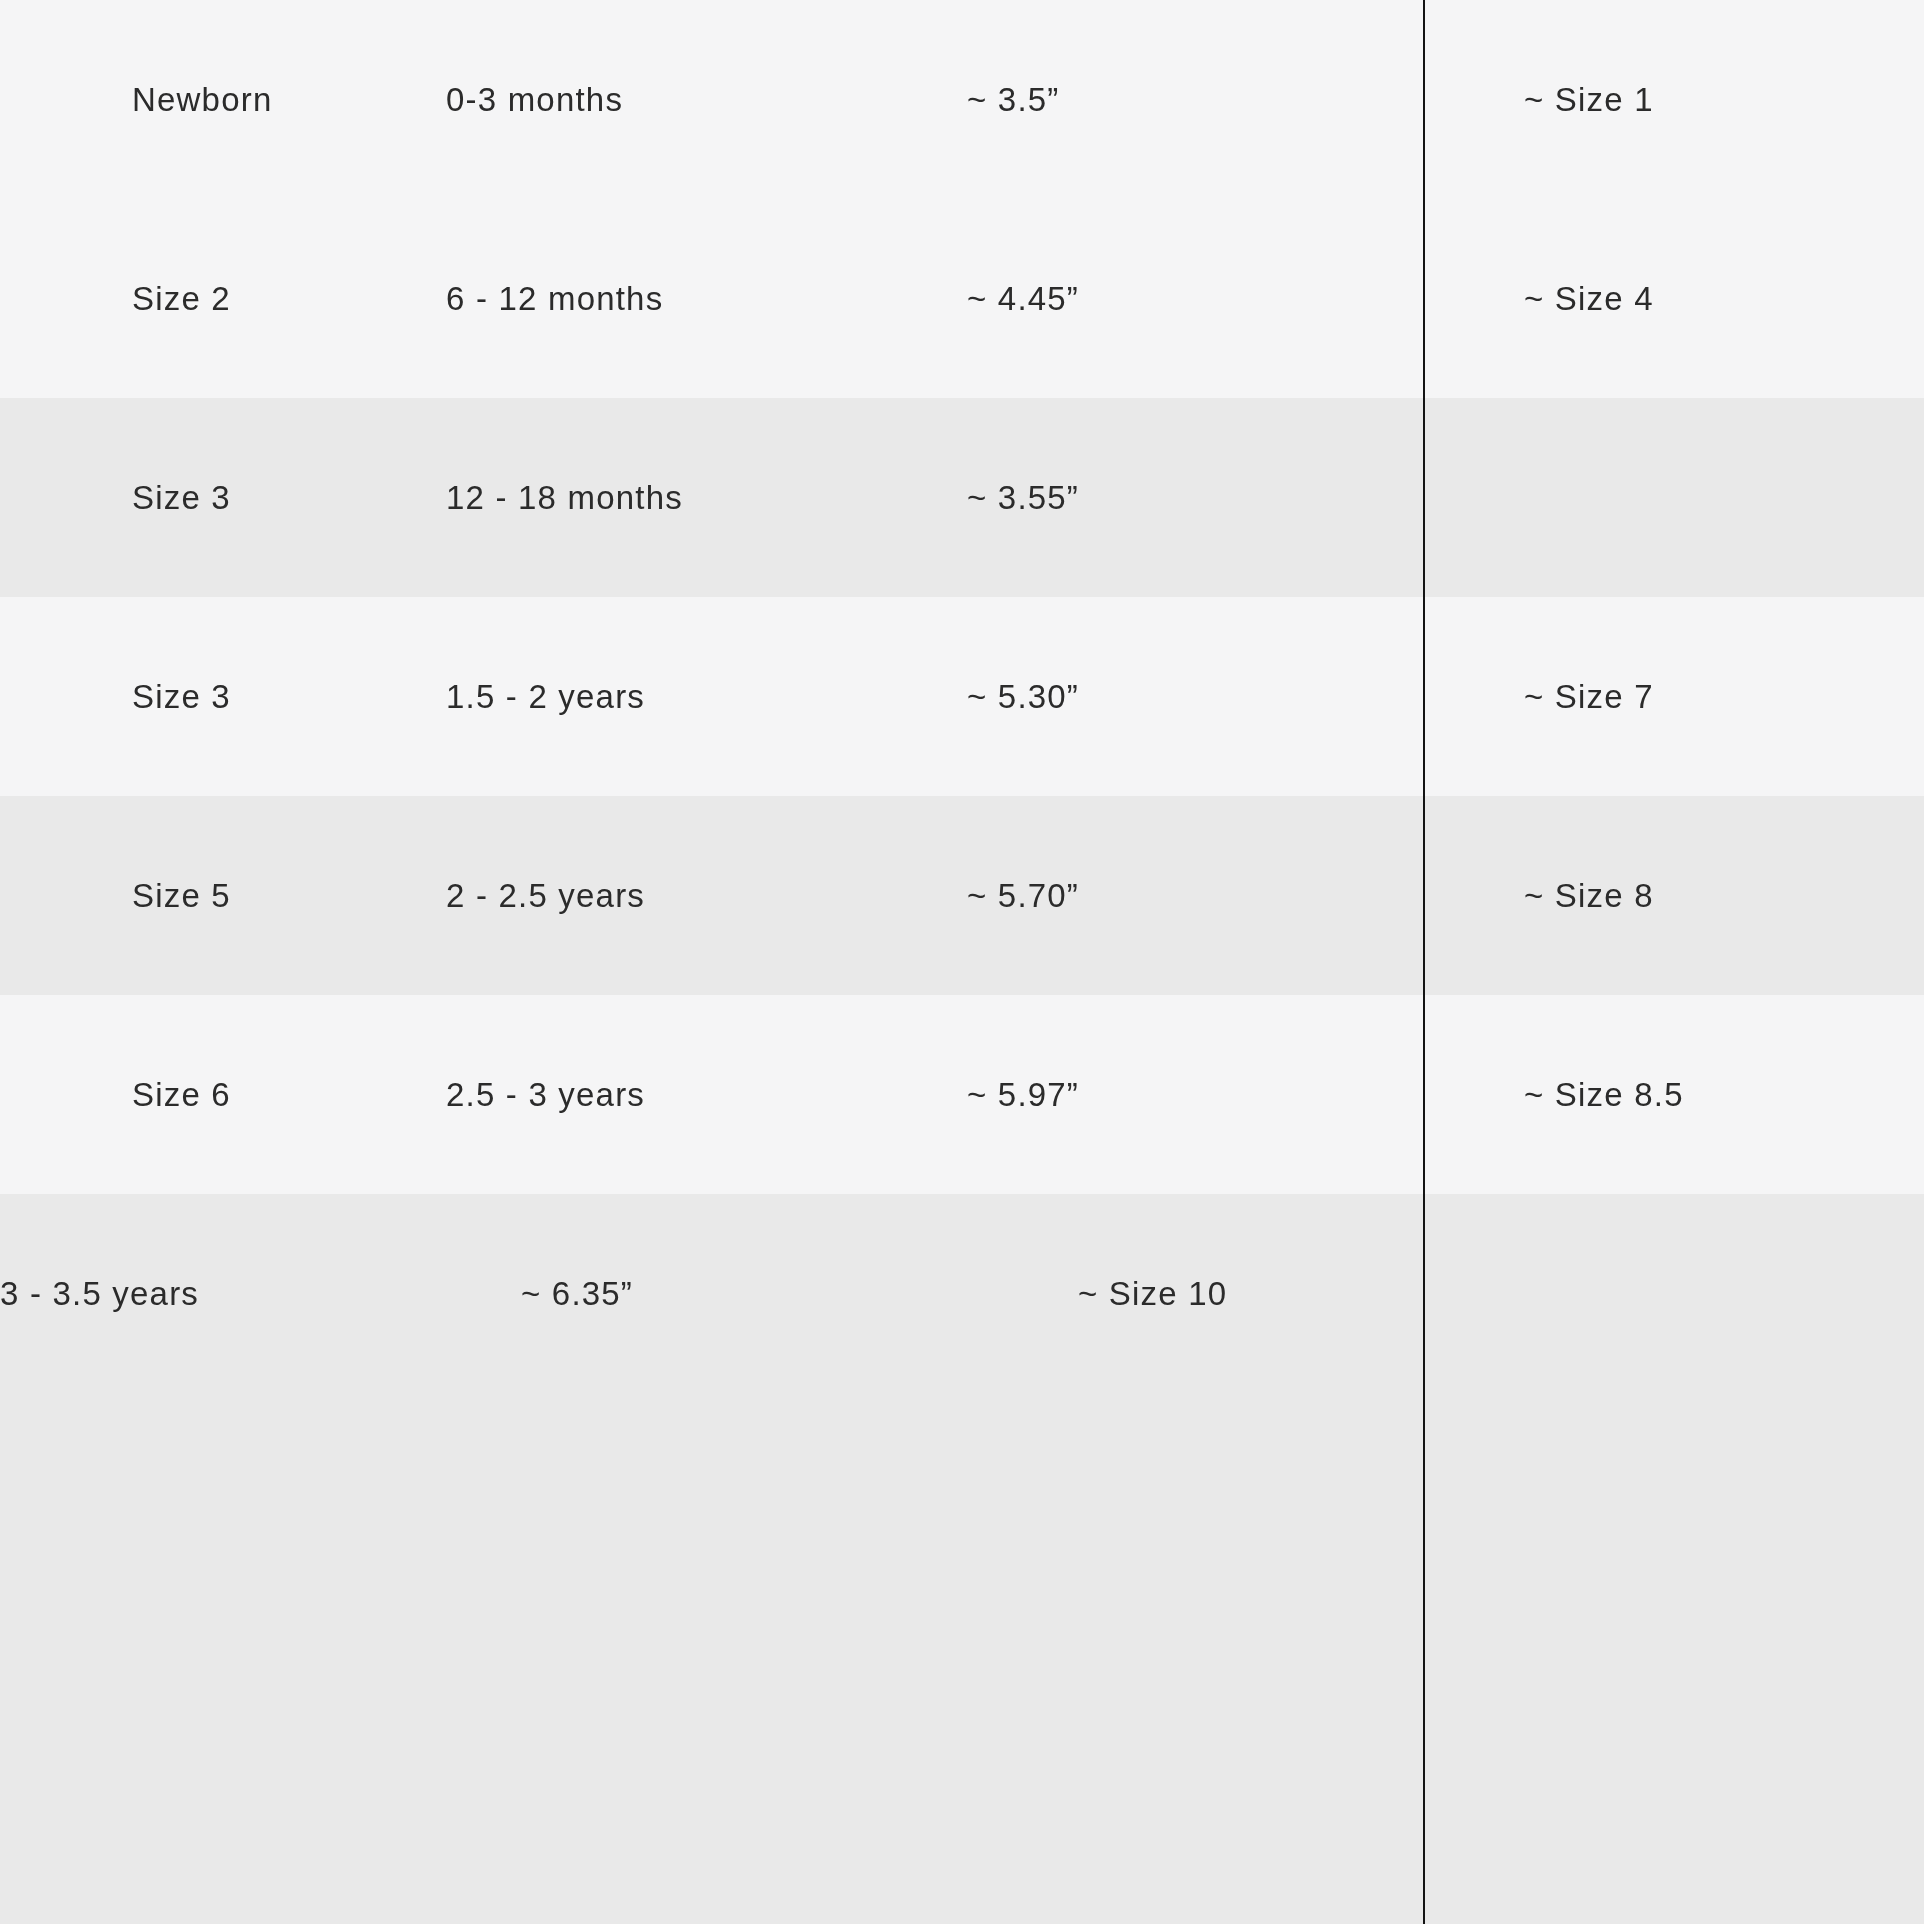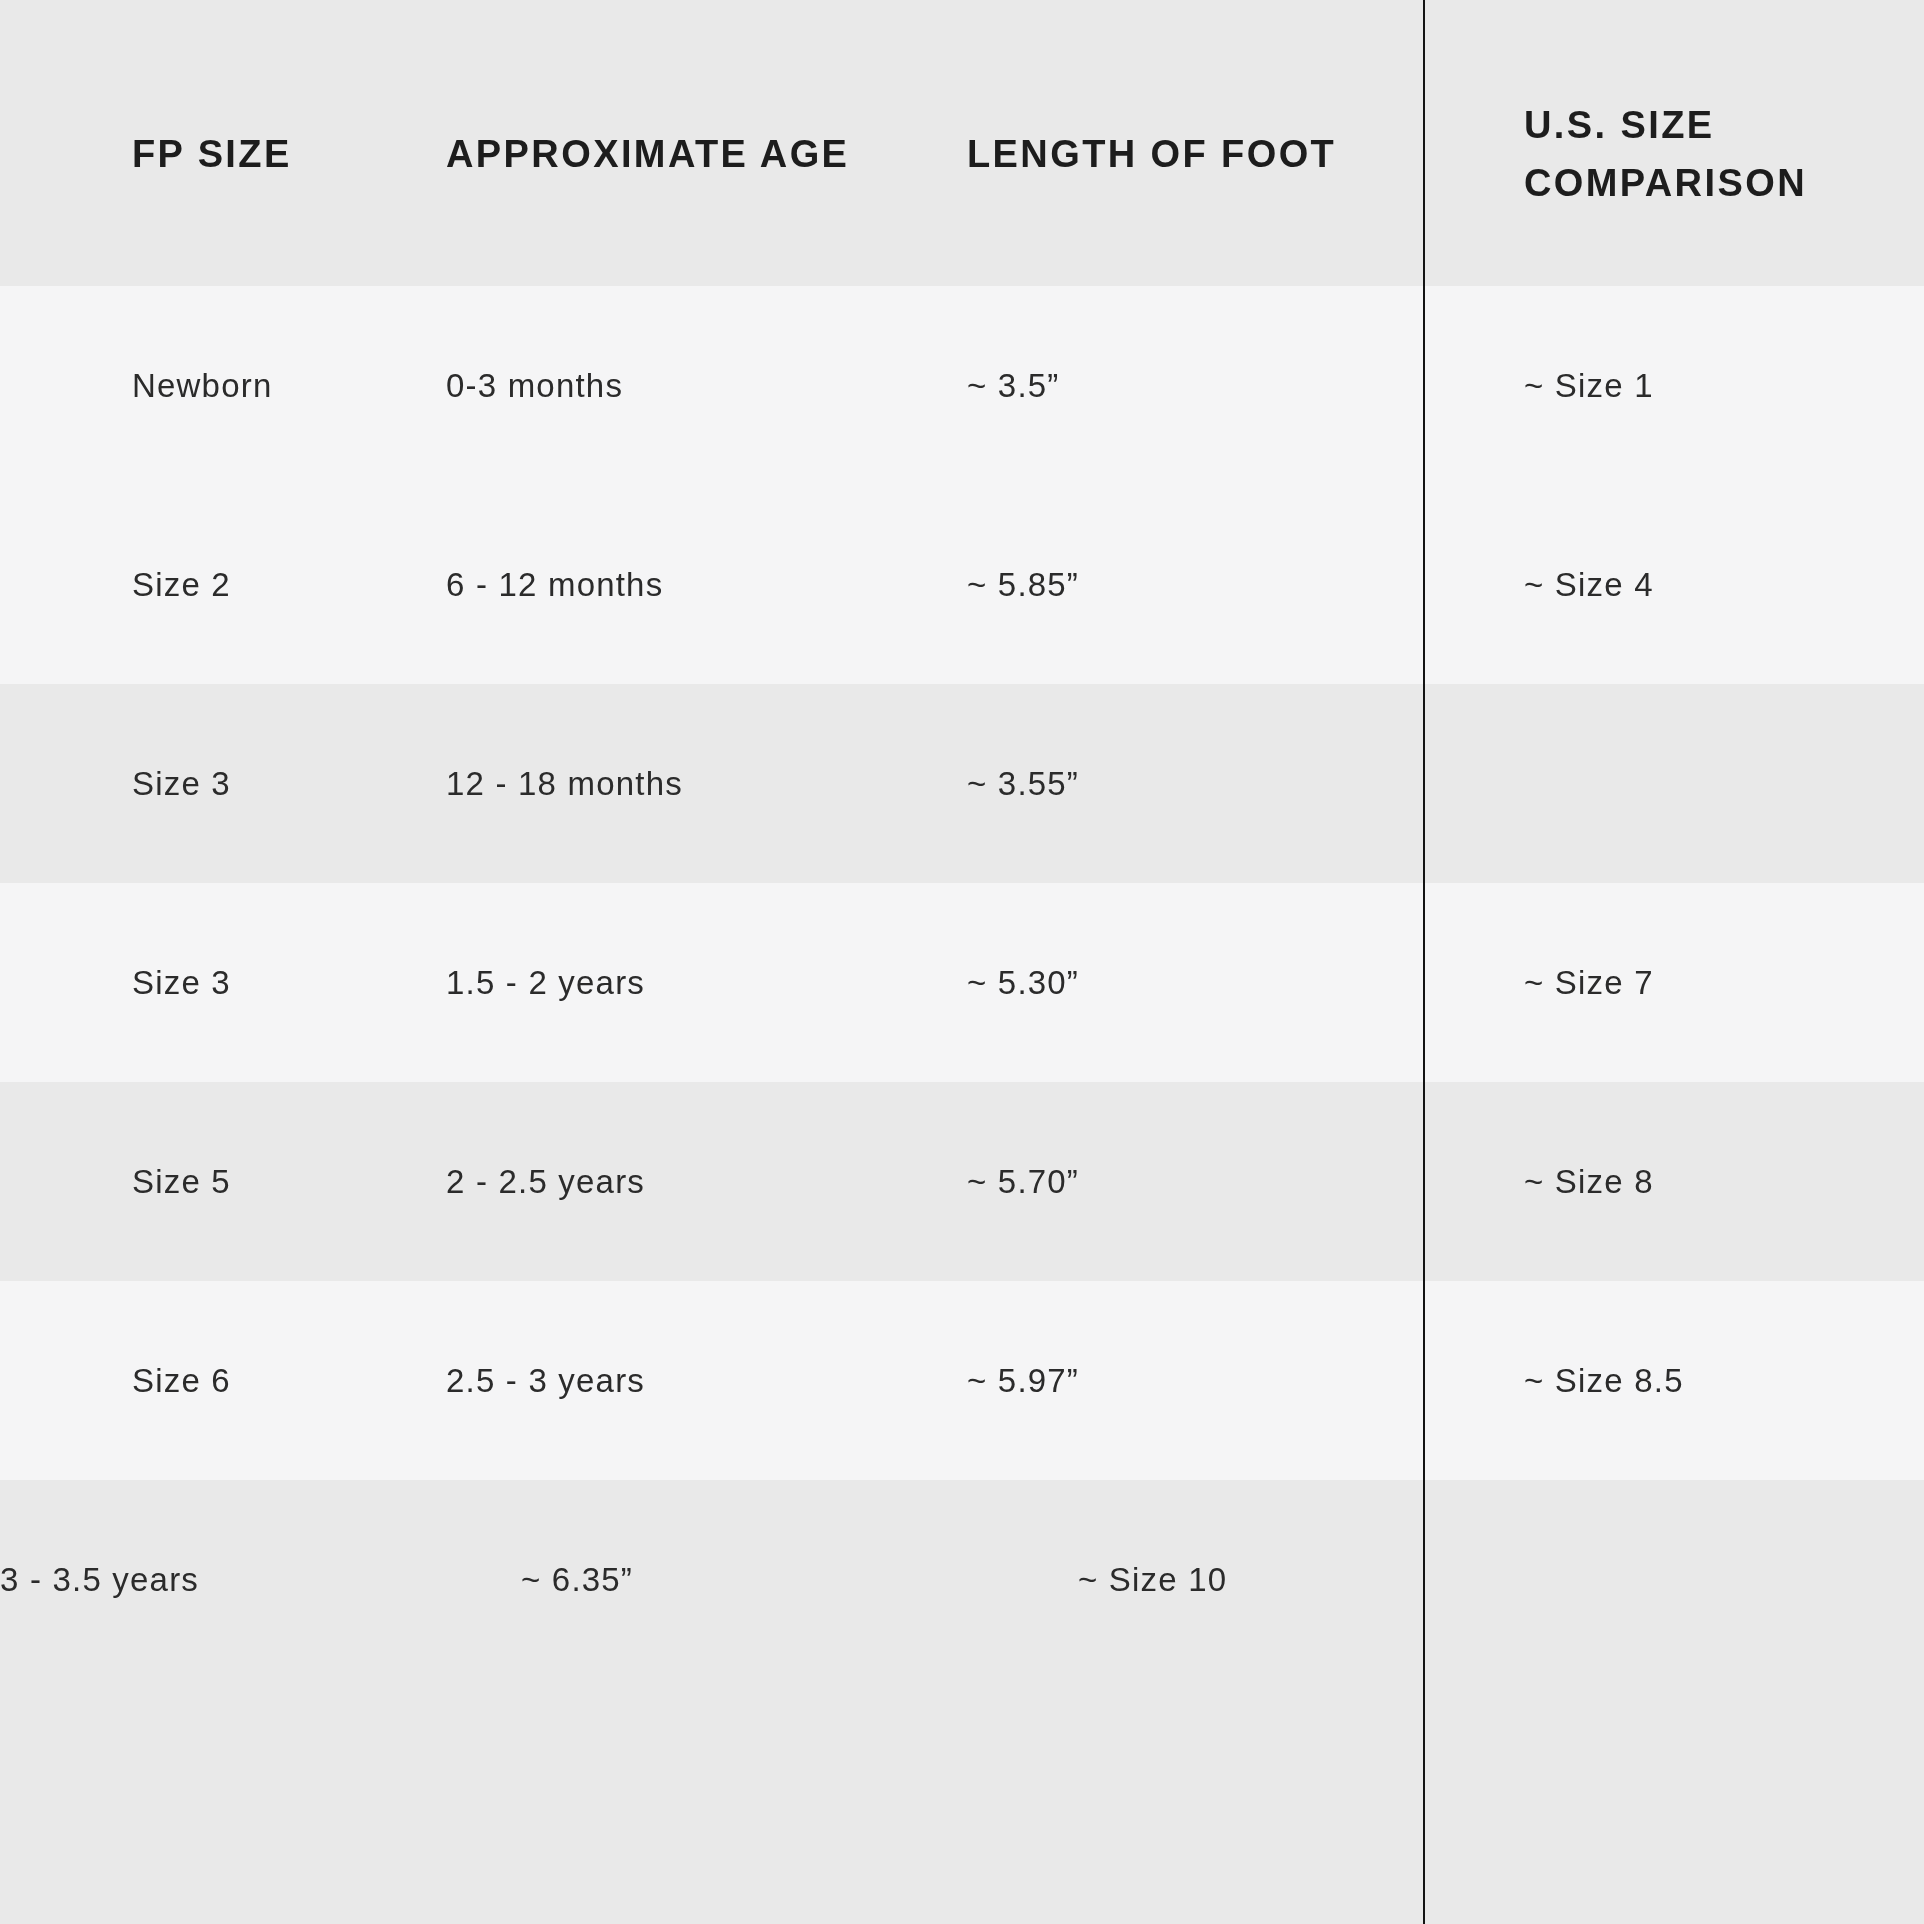--- a/index.html
+++ b/index.html
@@ -47,42 +47,33 @@
     width: 2.4px;
     height: 1925px;
     background: #141414;
   }
 </style>
 </head>
 <body>
 
 <div class="canvas">
 
-  <div class="row header bg-dark">
-    <div class="cell c1 th">FP SIZE</div>
-    <div class="cell c2 th">APPROXIMATE AGE</div>
-    <div class="cell c3 th">LENGTH OF FOOT</div>
-    <div class="cell c4 th">
-      <div>U.S. SIZE</div>
-      <div>COMPARISON</div>
-    </div>
-  </div>
 
   <div class="row data bg-light">
     <div class="cell c1 td">Newborn</div>
     <div class="cell c2 td">0-3 months</div>
     <div class="cell c3 td">~ 3.5”</div>
     <div class="cell c4 td">~ Size 1</div>
   </div>
 
 
   <div class="row data bg-light">
     <div class="cell c1 td">Size 2</div>
     <div class="cell c2 td">6 - 12 months</div>
-    <div class="cell c3 td">~ 5.85”</div>
+    <div class="cell c3 td">~ 4.45”</div>
     <div class="cell c4 td">~ Size 4</div>
   </div>
 
   <div class="row data bg-dark">
     <div class="cell c1 td">Size 3</div>
     <div class="cell c2 td">12 - 18 months</div>
     <div class="cell c3 td">~ 3.55”</div>
   </div>
 
   <div class="row data bg-light">

